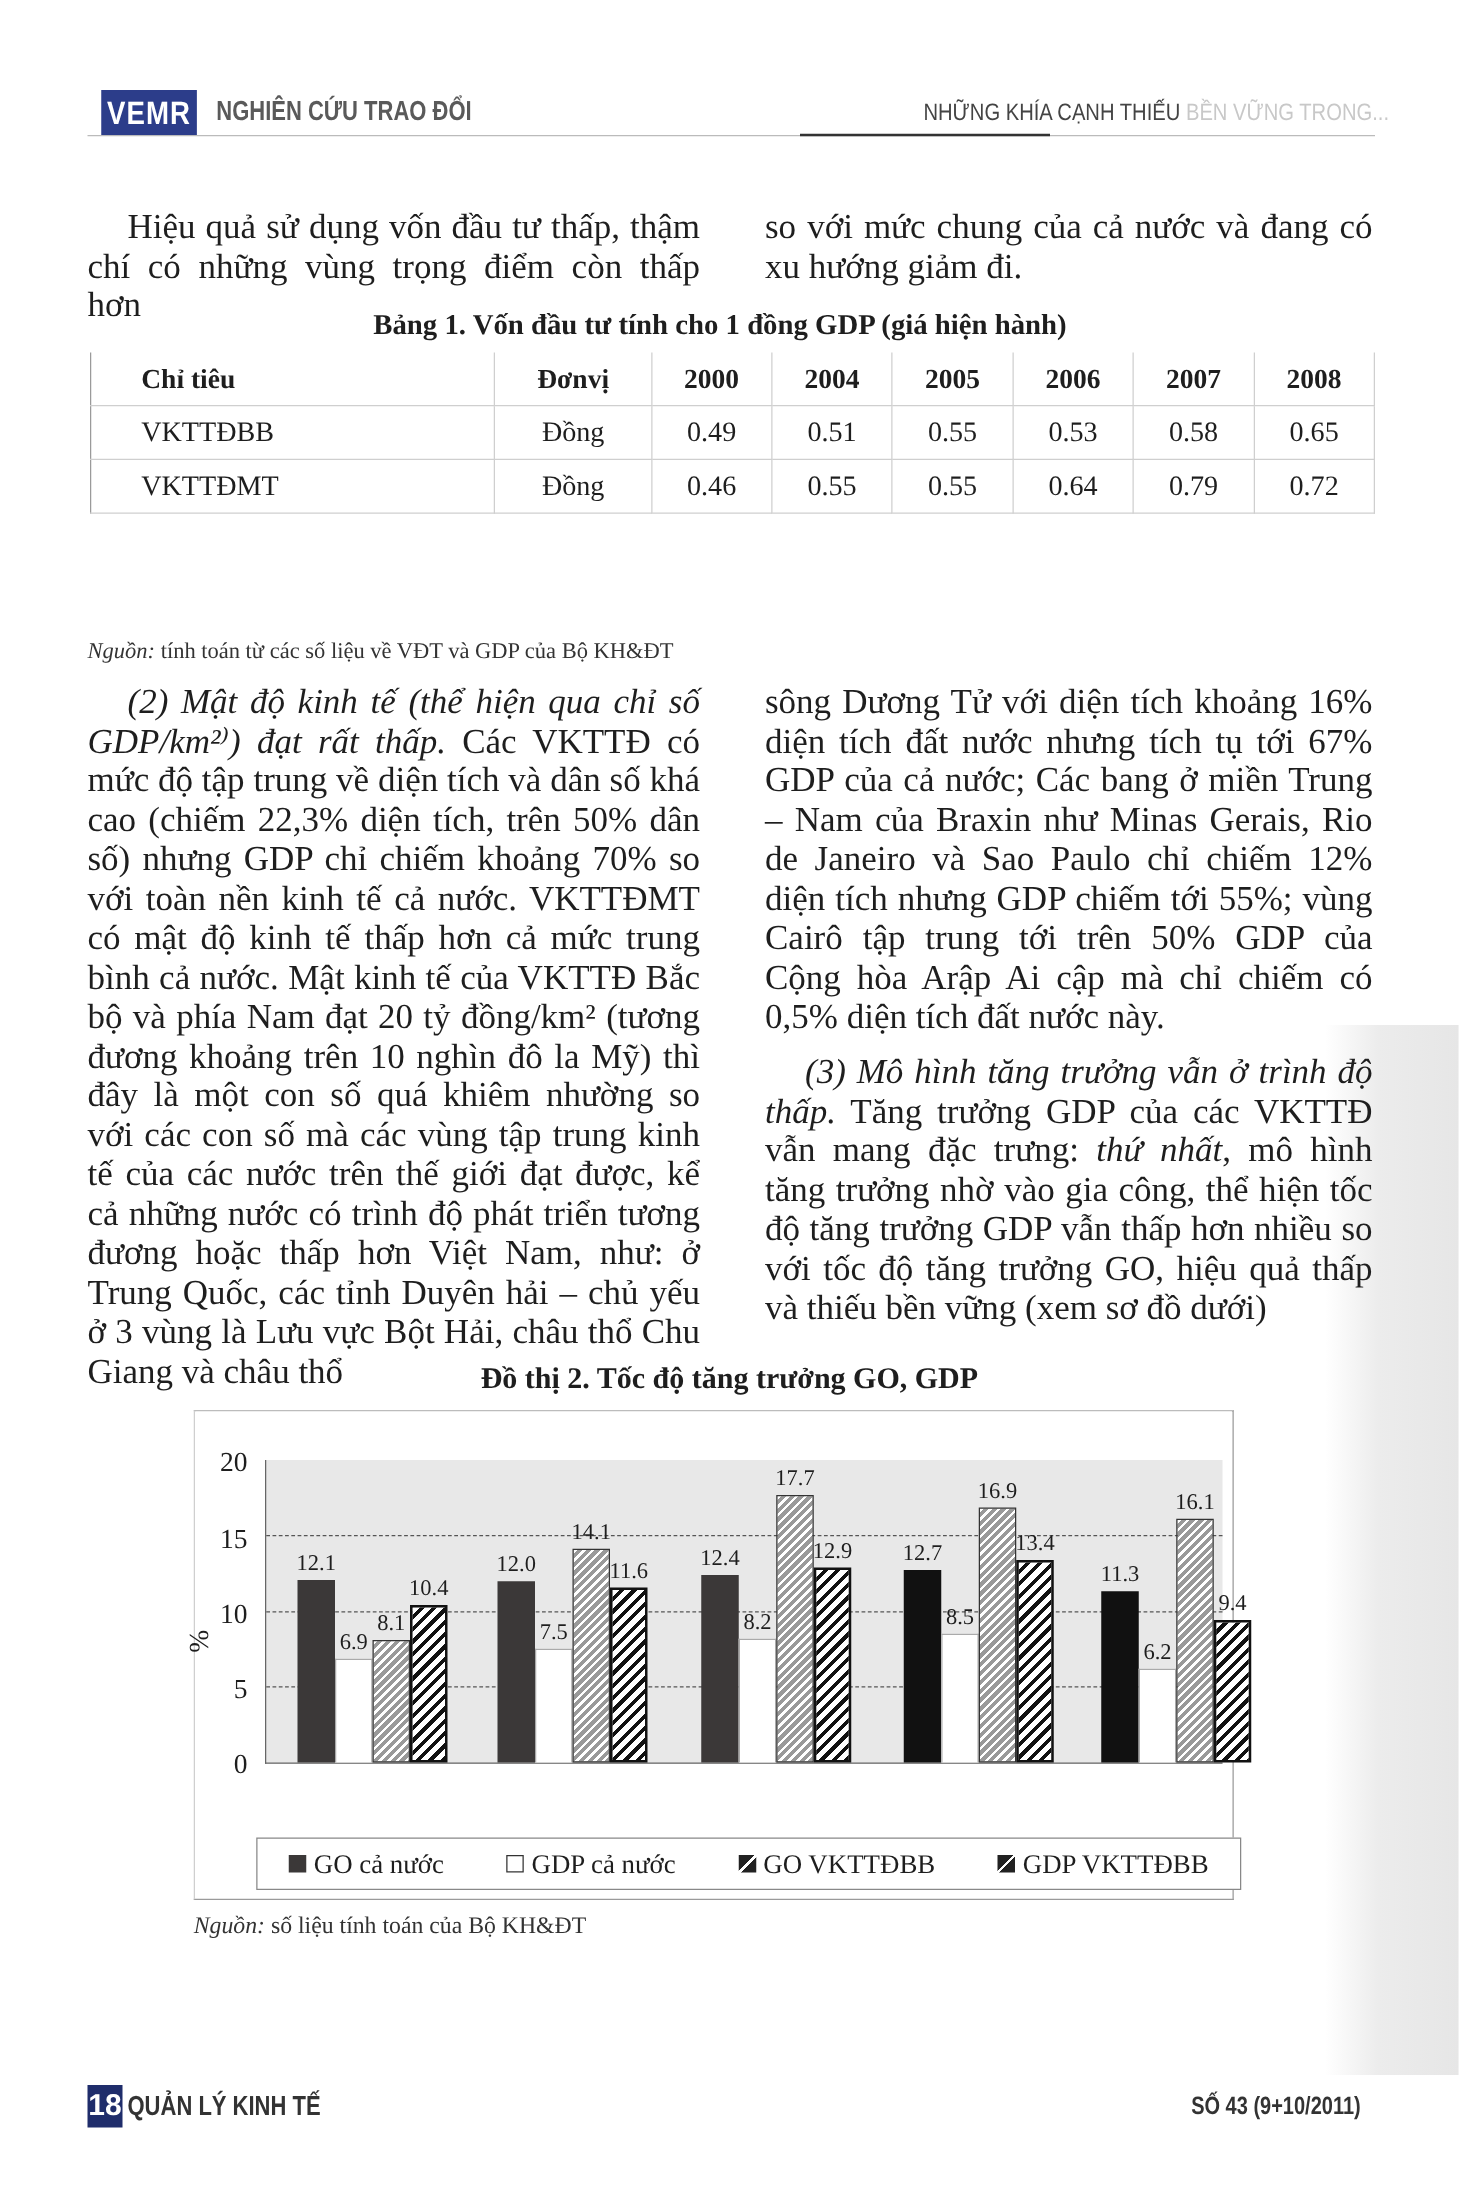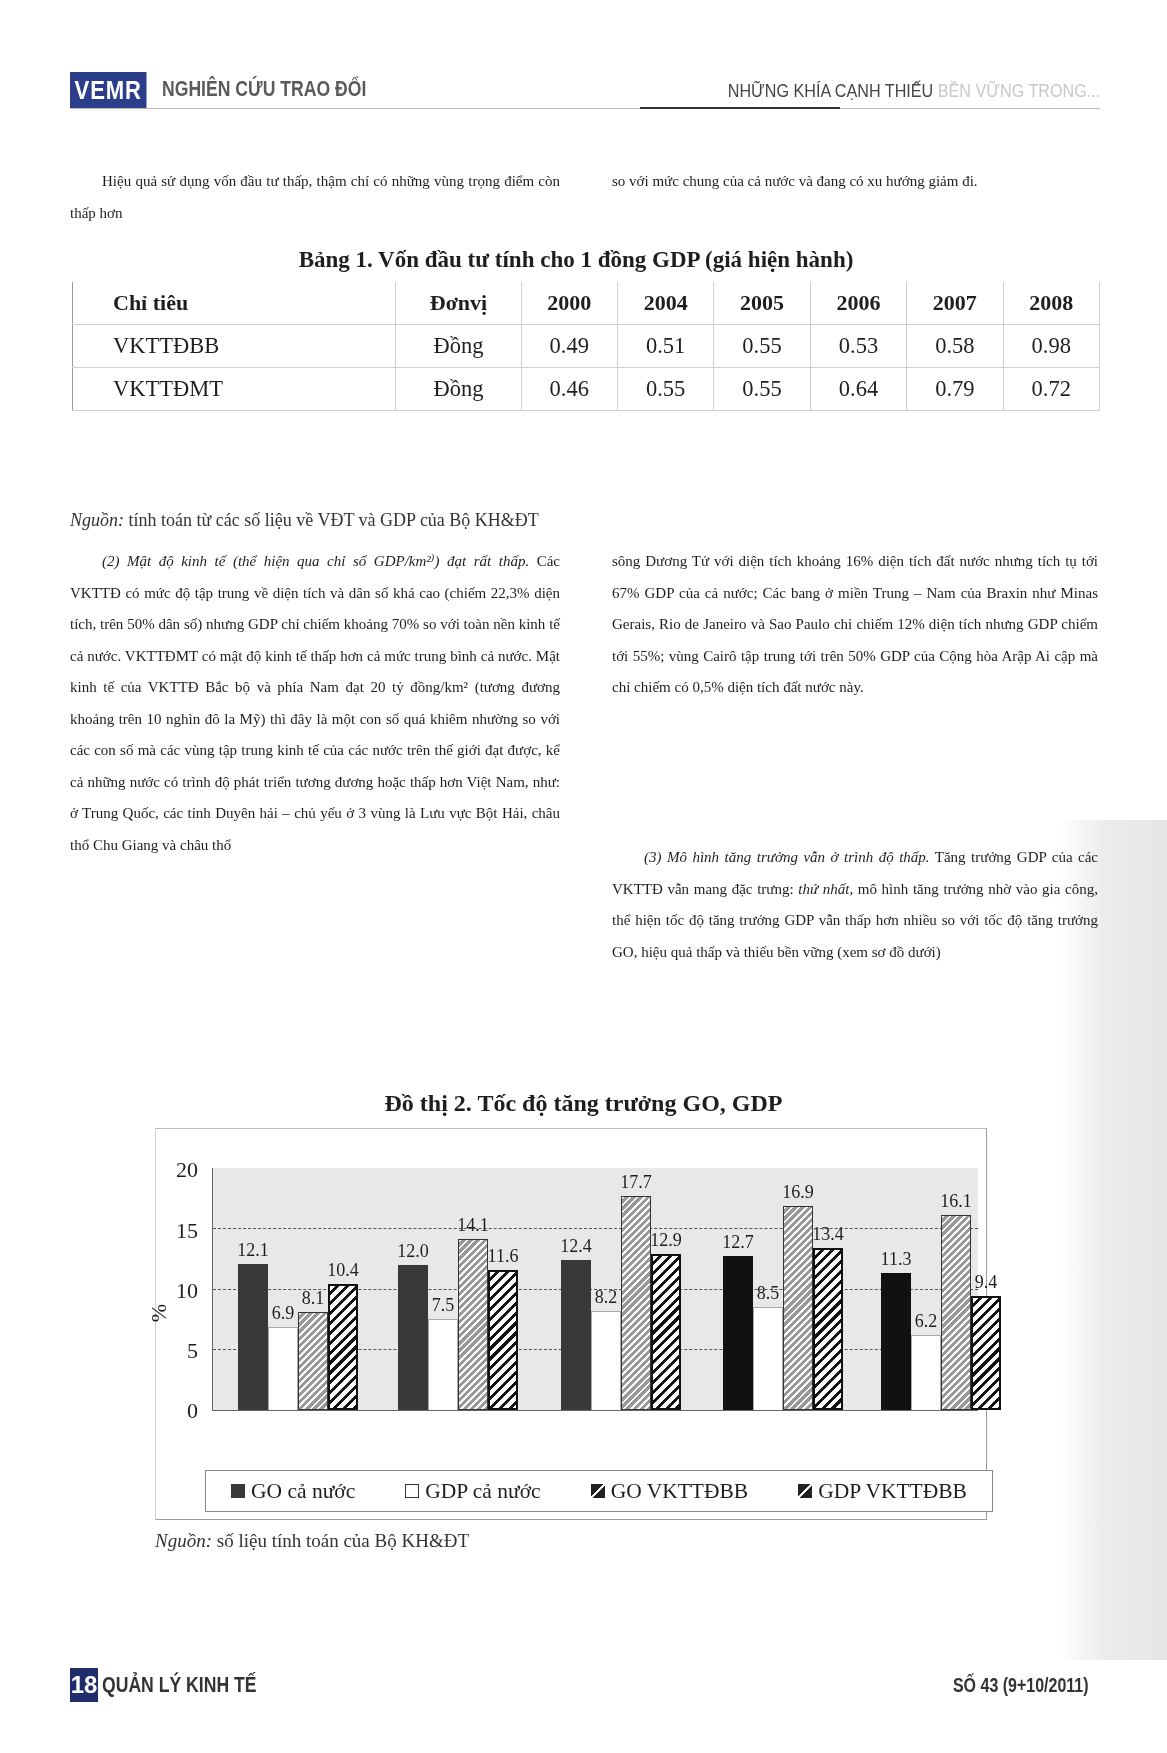--- a/index.html
+++ b/index.html
@@ -6,40 +6,40 @@
   body {
     width:1167px; height:1753px; position:relative; overflow:hidden;
     background:#ffffff; color:#1e1e1e;
     font-family:"Liberation Serif","DejaVu Serif",serif;
   }
   .right-shade {
     position:absolute; left:1060px; top:820px; width:107px; height:840px;
     background:linear-gradient(to right, rgba(235,235,235,0), #ececec 40%, #e6e6e6);
   }
   
-  .hdr { position:absolute; left:70px; top:72px; width:1030px; height:40px; }
+  .hdr { position:absolute; left:81px; top:72px; width:1030px; height:40px; }
   .logo {
     position:absolute; left:0; top:0; width:90px; height:36px;
     background:#2c3d8a; color:#fff; font-family:"Liberation Sans","DejaVu Sans",sans-serif;
     font-weight:bold; font-size:26px; line-height:36px; text-align:center; letter-spacing:1px;
     transform:scaleX(0.85); transform-origin:left;
   }
   .section-name {
     position:absolute; left:92px; top:4px; font-family:"Liberation Sans","DejaVu Sans",sans-serif;
     font-weight:bold; font-size:22px; color:#5a5a5a; transform:scaleX(0.8); transform-origin:left;
   }
   .running-title {
     position:absolute; right:0; top:8px; font-family:"Liberation Sans","DejaVu Sans",sans-serif;
     font-size:19px; color:#444; transform:scaleX(0.85); transform-origin:right; white-space:nowrap;
   }
   .running-title .fade { color:#c8c8c8; }
   .hdr-rule { position:absolute; left:70px; top:108px; width:1030px; height:1px; background:#bbb; }
   .hdr-rule2 { position:absolute; left:640px; top:107px; width:200px; height:2px; background:#333; }
 
-  .p { position:absolute; font-size:15px; line-height:31.5px; text-align:justify; text-align-last:left; }
+  .p { position:absolute; font-size:28px; line-height:31.5px; text-align:justify; text-align-last:left; }
   .indent { text-indent:32px; }
 
   .tbl-title {
     position:absolute; left:0; width:1152px; top:247px; text-align:center;
     font-weight:bold; font-size:23px;
   }
   table.vtbl {
     position:absolute; left:72px; top:282px; width:1028px; border-collapse:collapse;
     font-size:22.5px;
   }
@@ -129,21 +129,21 @@
   </thead>
   <tbody>
     <tr>
       <td>VKTTĐBB</td>
       <td>Đồng</td>
       <td>0.49</td>
       <td>0.51</td>
       <td>0.55</td>
       <td>0.53</td>
       <td>0.58</td>
-      <td>0.98</td>
+      <td>0.65</td>
     </tr>
     <tr>
       <td>VKTTĐMT</td>
       <td>Đồng</td>
       <td>0.46</td>
       <td>0.55</td>
       <td>0.55</td>
       <td>0.64</td>
       <td>0.79</td>
       <td>0.72</td>

